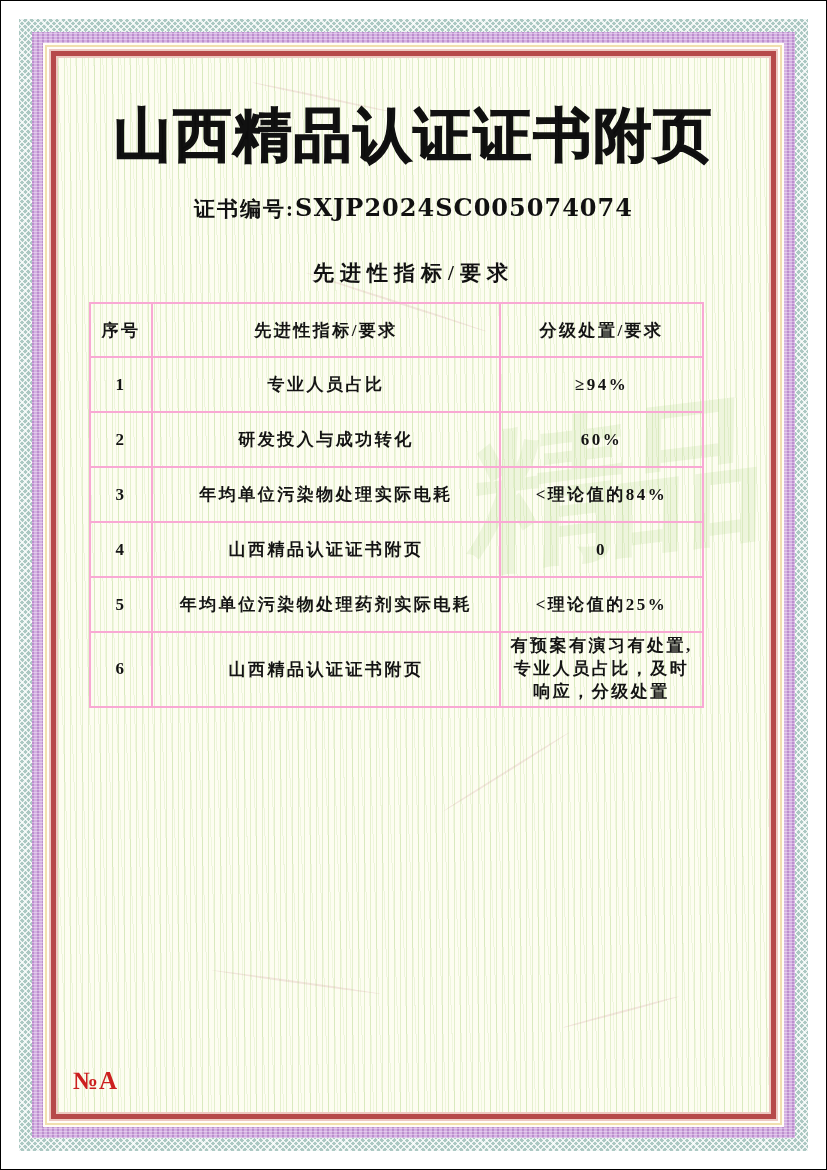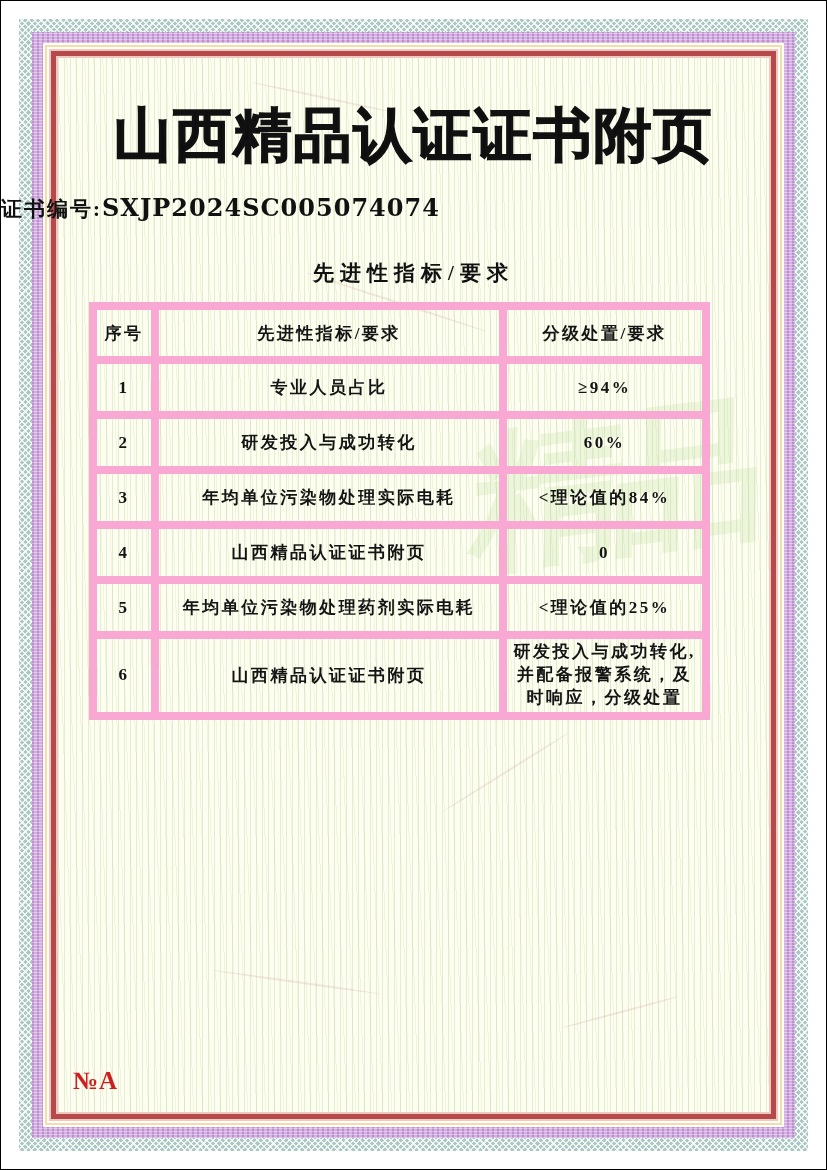--- a/index.html
+++ b/index.html
@@ -54,38 +54,38 @@
   
   .content { position:absolute; inset:0; z-index:2; }
   .title {
     position:absolute; top:96px; left:0; width:100%;
     text-align:center; font-size:58px; font-weight:900;
     color:#0c0c0c; letter-spacing:2px; margin:0;
     -webkit-text-stroke:1.3px #111;
   }
   .cert-line {
     position:absolute; top:192px; left:0; width:100%;
-    text-align:left; color:#111;
+    text-align:center; color:#111;
   }
   .cert-label { font-size:21px; font-weight:bold; letter-spacing:2px; }
   .cert-no { font-size:24px; font-weight:bold; letter-spacing:1px; font-family:"DejaVu Serif","Liberation Serif",serif; }
   .table-caption {
     position:absolute; top:258px; left:0; width:100%;
     text-align:center; font-size:21px; font-weight:bold;
     letter-spacing:6px; color:#111;
   }
   table.spec {
     position:absolute; left:88px; top:301px; width:613px;
     border-collapse:collapse; table-layout:fixed;
   }
   table.spec col.c-no  { width:62px; }
   table.spec col.c-ind { width:348px; }
   table.spec col.c-lim { width:203px; }
   table.spec th, table.spec td {
-    border:8px solid #f9a8d4; text-align:center; vertical-align:middle;
+    border:2px solid #f9a8d4; text-align:center; vertical-align:middle;
     font-weight:bold; color:#141414; padding:2px 4px;
     font-size:17px; letter-spacing:2.5px;
   }
   table.spec thead tr { height:54px; }
   table.spec tbody tr { height:55px; }
   table.spec tbody tr.tall { height:74px; }
   td.no-cell { font-size:18px; letter-spacing:0; }
   td.lim-cell { letter-spacing:1.5px; }
   td.lim-left {
     text-align:left; font-size:16px; line-height:1.35;
@@ -162,21 +162,21 @@
           <td class="lim-cell">0</td>
         </tr>
         <tr>
           <td class="no-cell">5</td>
           <td>年均单位污染物处理药剂实际电耗</td>
           <td class="lim-cell">&lt;理论值的25%</td>
         </tr>
         <tr class="tall">
           <td class="no-cell">6</td>
           <td>山西精品认证证书附页</td>
-          <td class="lim-left">研发投入与成功转化, 并配备报警系统，及时响应，分级处置</td>
+          <td class="lim-left">有预案有演习有处置, 专业人员占比，及时响应，分级处置</td>
         </tr>
       </tbody>
     </table>
 
     <div class="serial">№A</div>
 
   </div>
 </div>
 
 </body></html>

